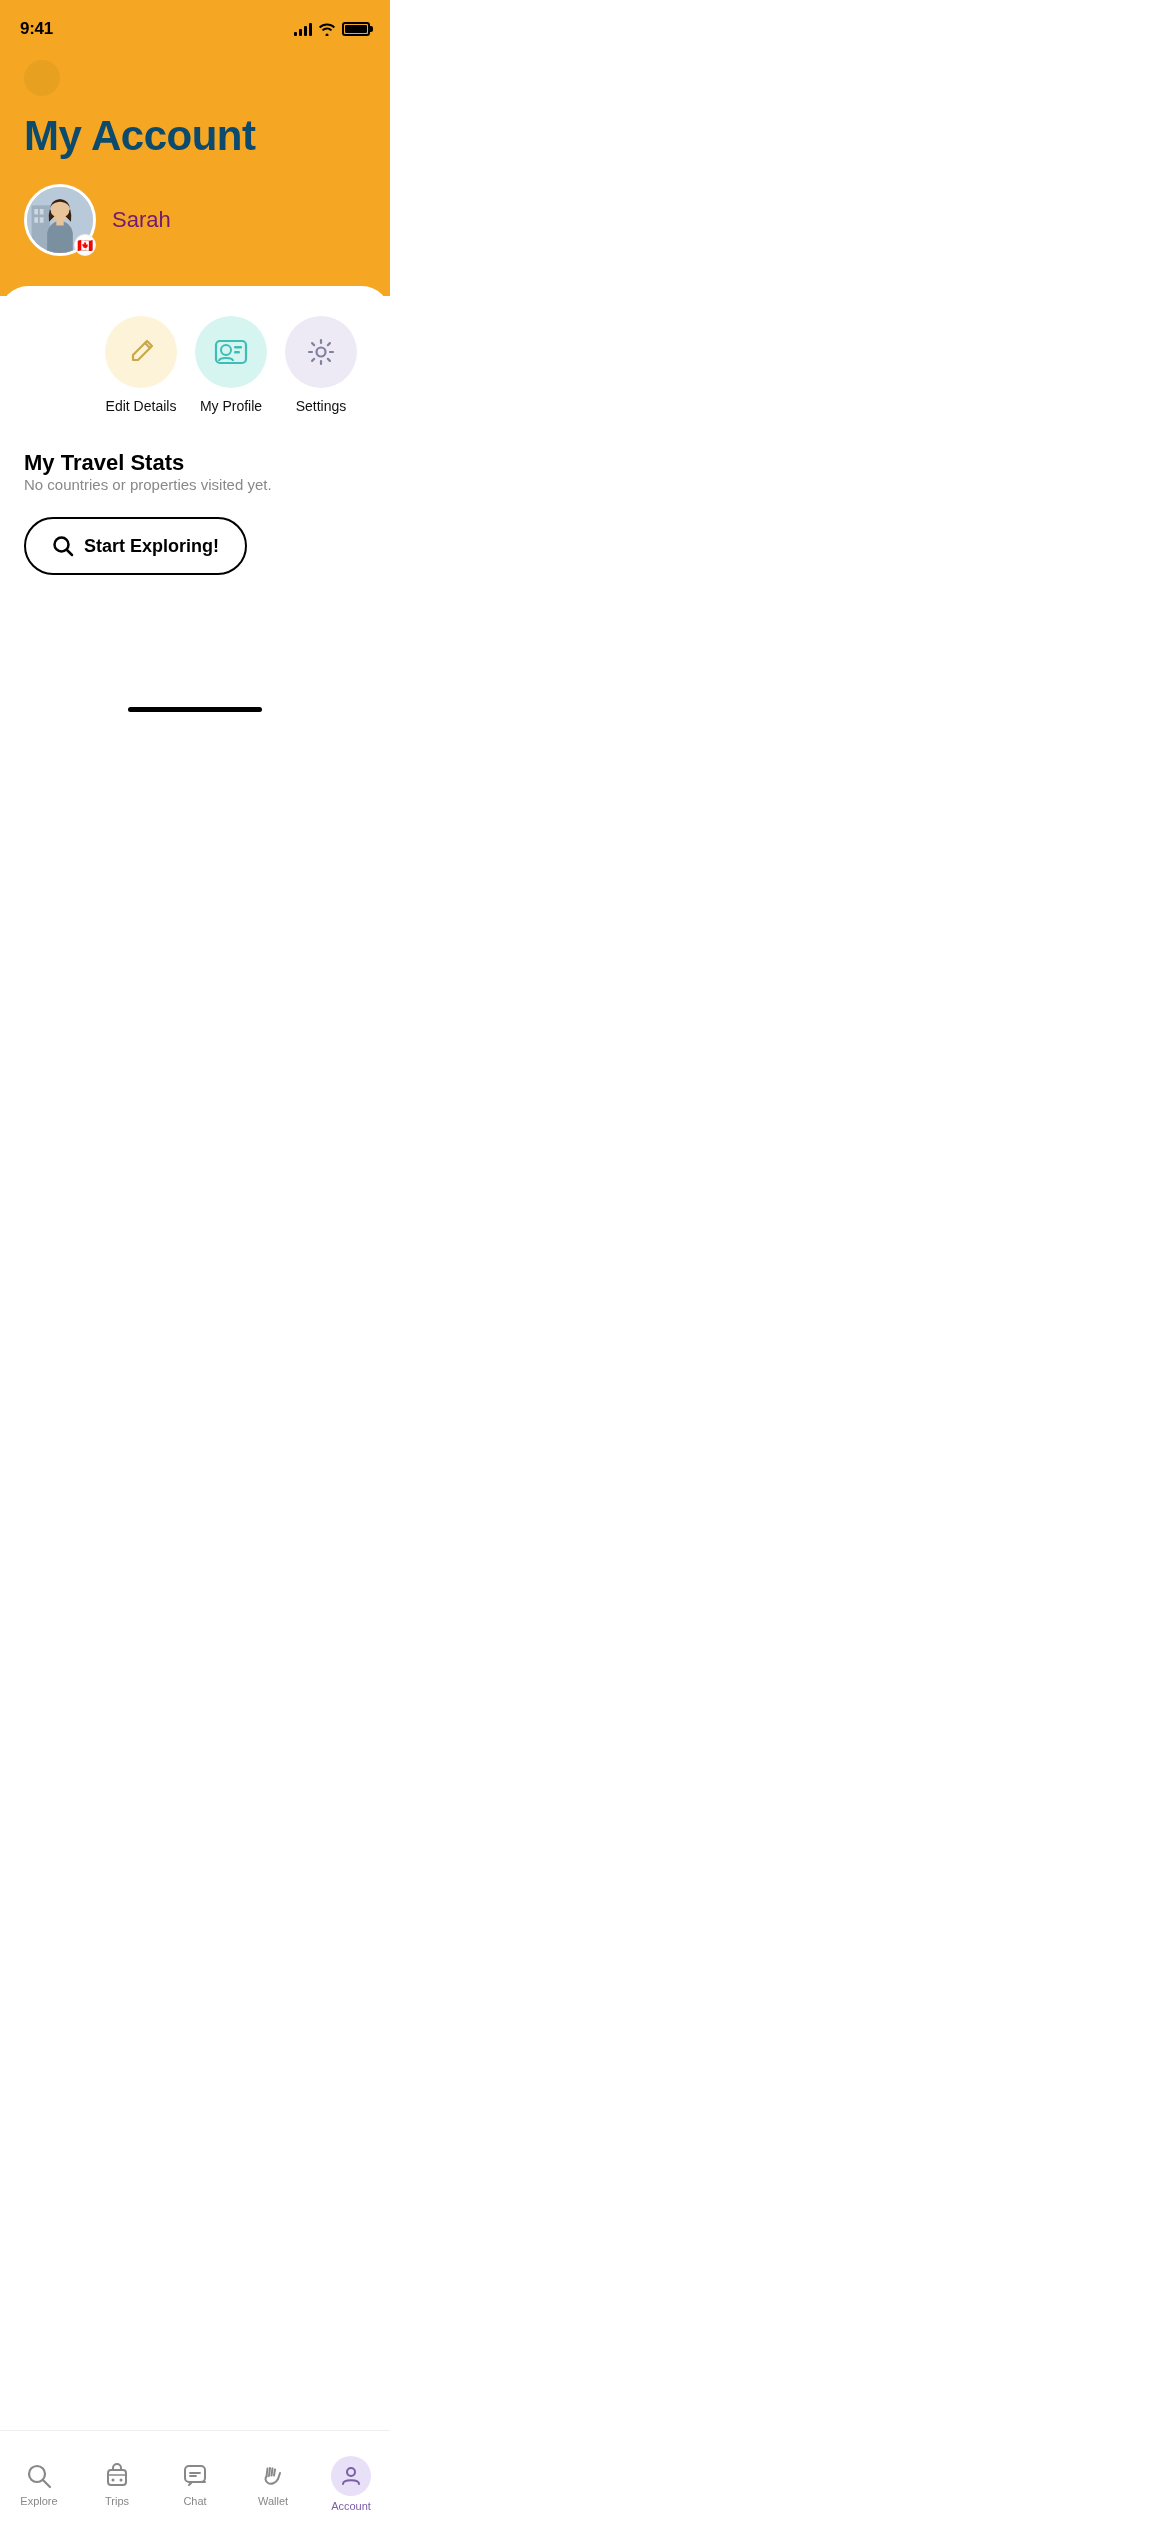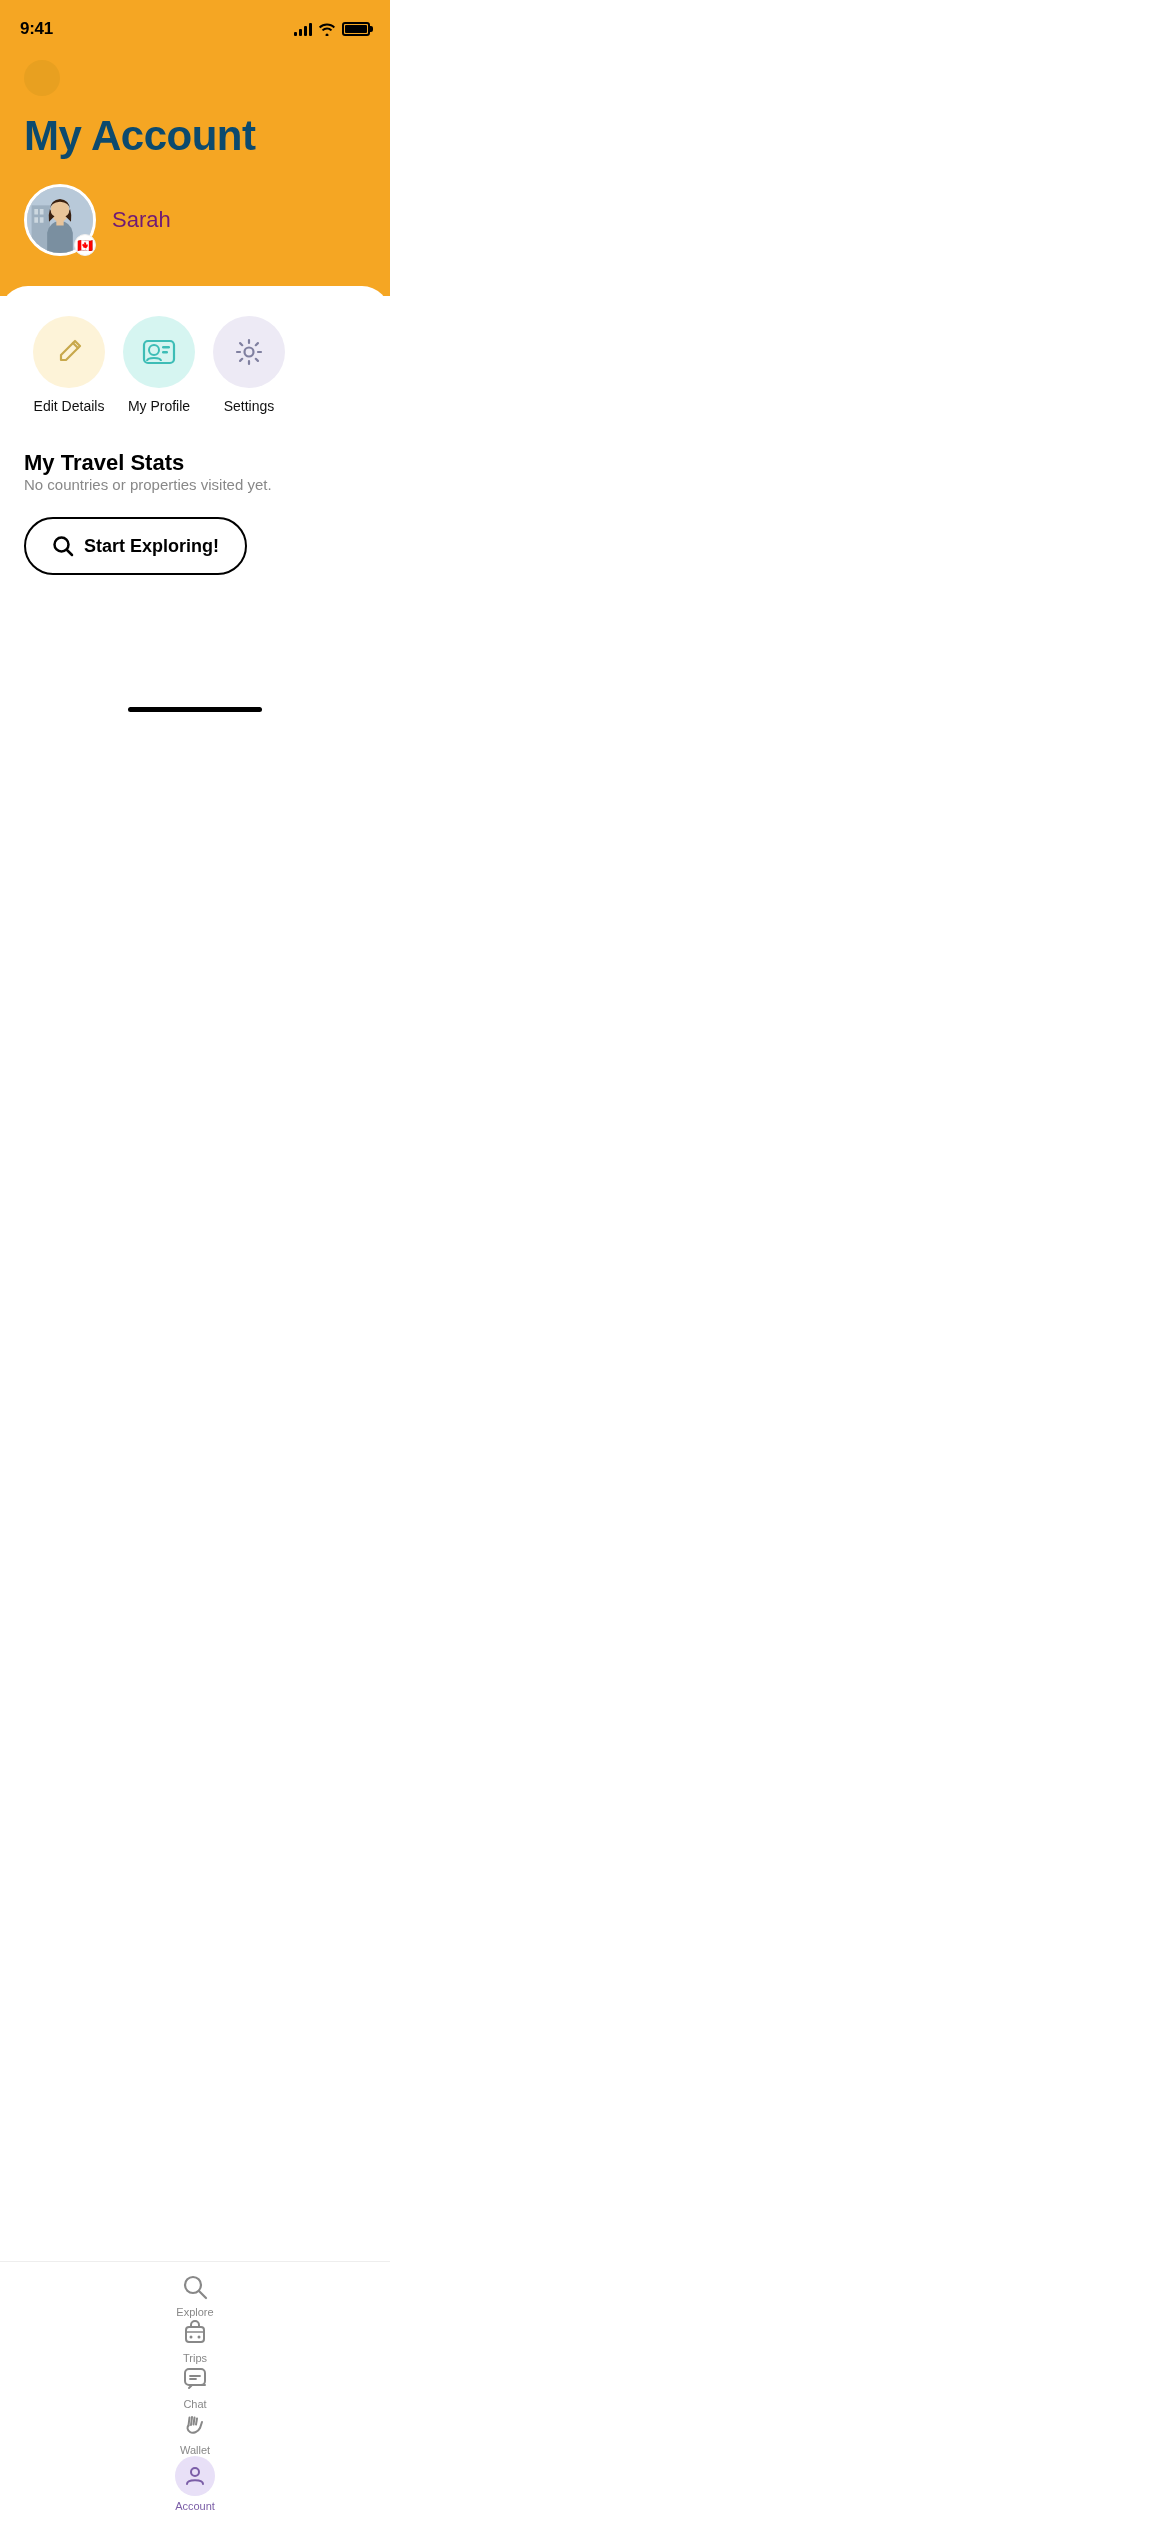--- a/index.html
+++ b/index.html
@@ -150,21 +150,21 @@
     .content-section {
       background: #fff;
       border-radius: 28px 28px 0 0;
       margin-top: -10px;
       padding: 30px 24px 0 24px;
     }
 
     
     .icon-grid-row {
       display: flex;
-      justify-content: flex-start;
+      justify-content: flex-end;
       margin-bottom: 20px;
     }
 
     .icon-item {
       display: flex;
       flex-direction: column;
       align-items: center;
       gap: 10px;
       cursor: pointer;
       min-width: 90px;
@@ -230,23 +230,22 @@
     
     .bottom-nav {
       position: fixed;
       bottom: 0;
       width: 390px;
       background: #fff;
       border-top: 1px solid #eee;
       display: flex;
       justify-content: space-around;
       align-items: center;
-      padding: 10px 0 20px 0;
+      padding: 25px 0 20px 0;
       z-index: 100;
-      flex-direction: column;
     }
 
     .nav-item {
       display: flex;
       flex-direction: column;
       align-items: center;
       gap: 4px;
       cursor: pointer;
       min-width: 60px;
     }

